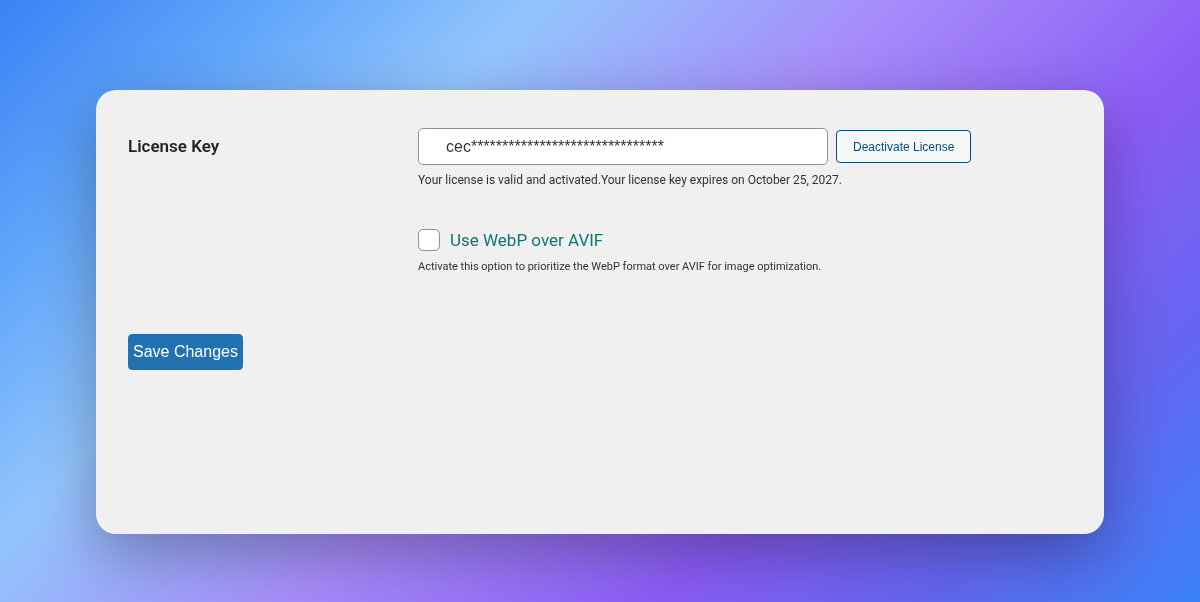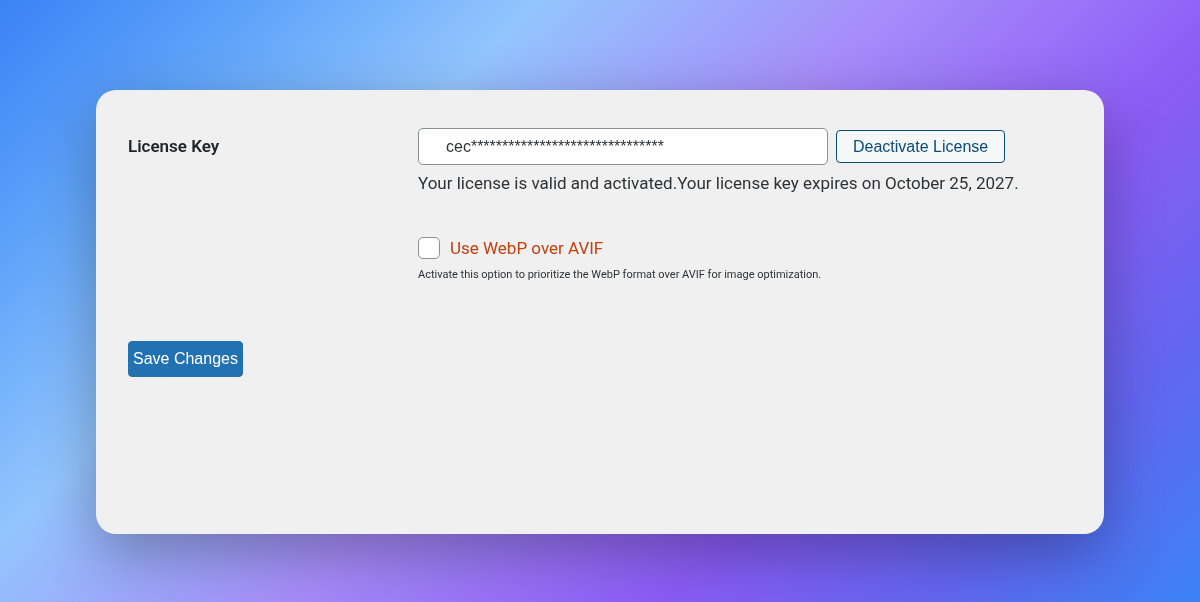--- a/index.html
+++ b/index.html
@@ -53,30 +53,30 @@
       padding: 6px 27px;
       font-size: 16px;
       border: 1px solid #8c8f94;
       border-radius: 5px;
       background: #ffffff;
       color: #2c3338;
     }
     .deactivate-btn {
       height: 33px;
       padding: 0 16px;
-      font-size: 16px;
+      font-size: 12px;
       font-weight: 400;
       color: #0a4b78;
       background: #f6f7f7;
       border: 1px solid #0a4b78;
       border-radius: 4px;
       cursor: pointer;
     }
     .helper-text {
-      font-size: 17px;
+      font-size: 12px;
       color: #2c3338;
       line-height: 1.5;
     }
     .checkbox-row {
       display: flex;
       align-items: center;
       gap: 10px;
       margin-bottom: 8px;
     }
     .checkbox {
@@ -84,21 +84,21 @@
       height: 22px;
       border: 1px solid #8c8f94;
       border-radius: 5px;
       background: #ffffff;
       cursor: pointer;
       appearance: none;
       -webkit-appearance: none;
     }
     .checkbox-label {
       font-size: 17px;
-      color: #c2410c;
+      color: #0f766e;
       cursor: pointer;
     }
     .option-desc {
       font-size: 11px;
       color: #2c3338;
       line-height: 1.5;
     }
     .save-btn {
       background: #2271b1;
       color: #ffffff;

